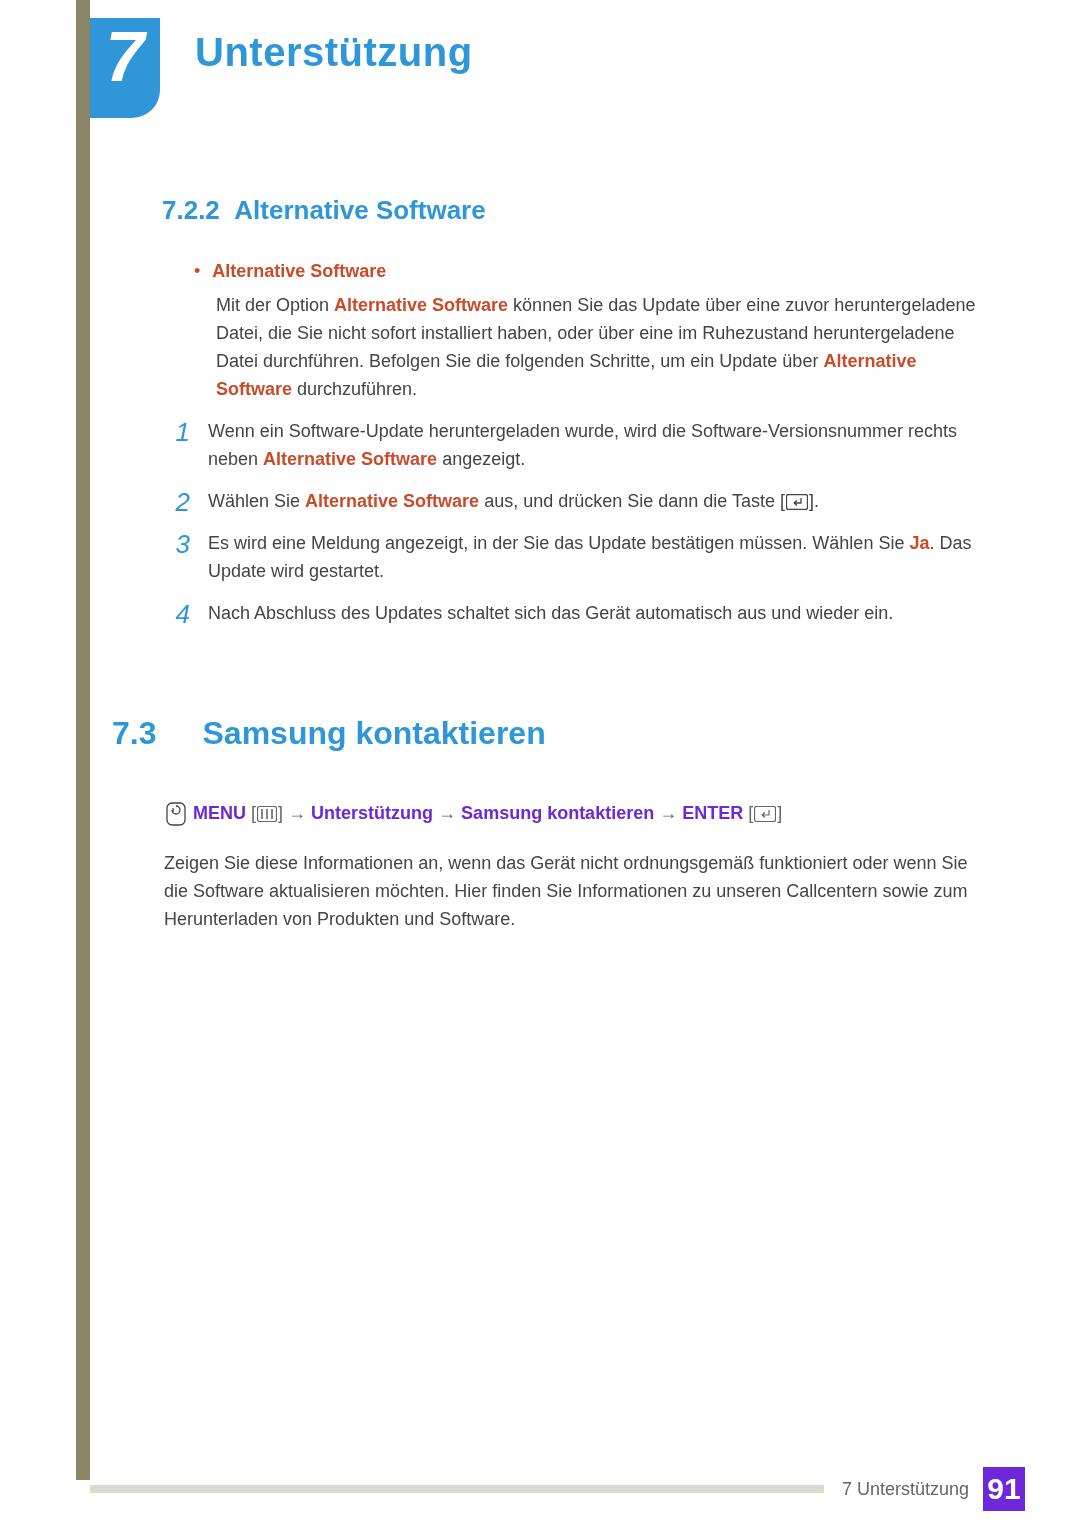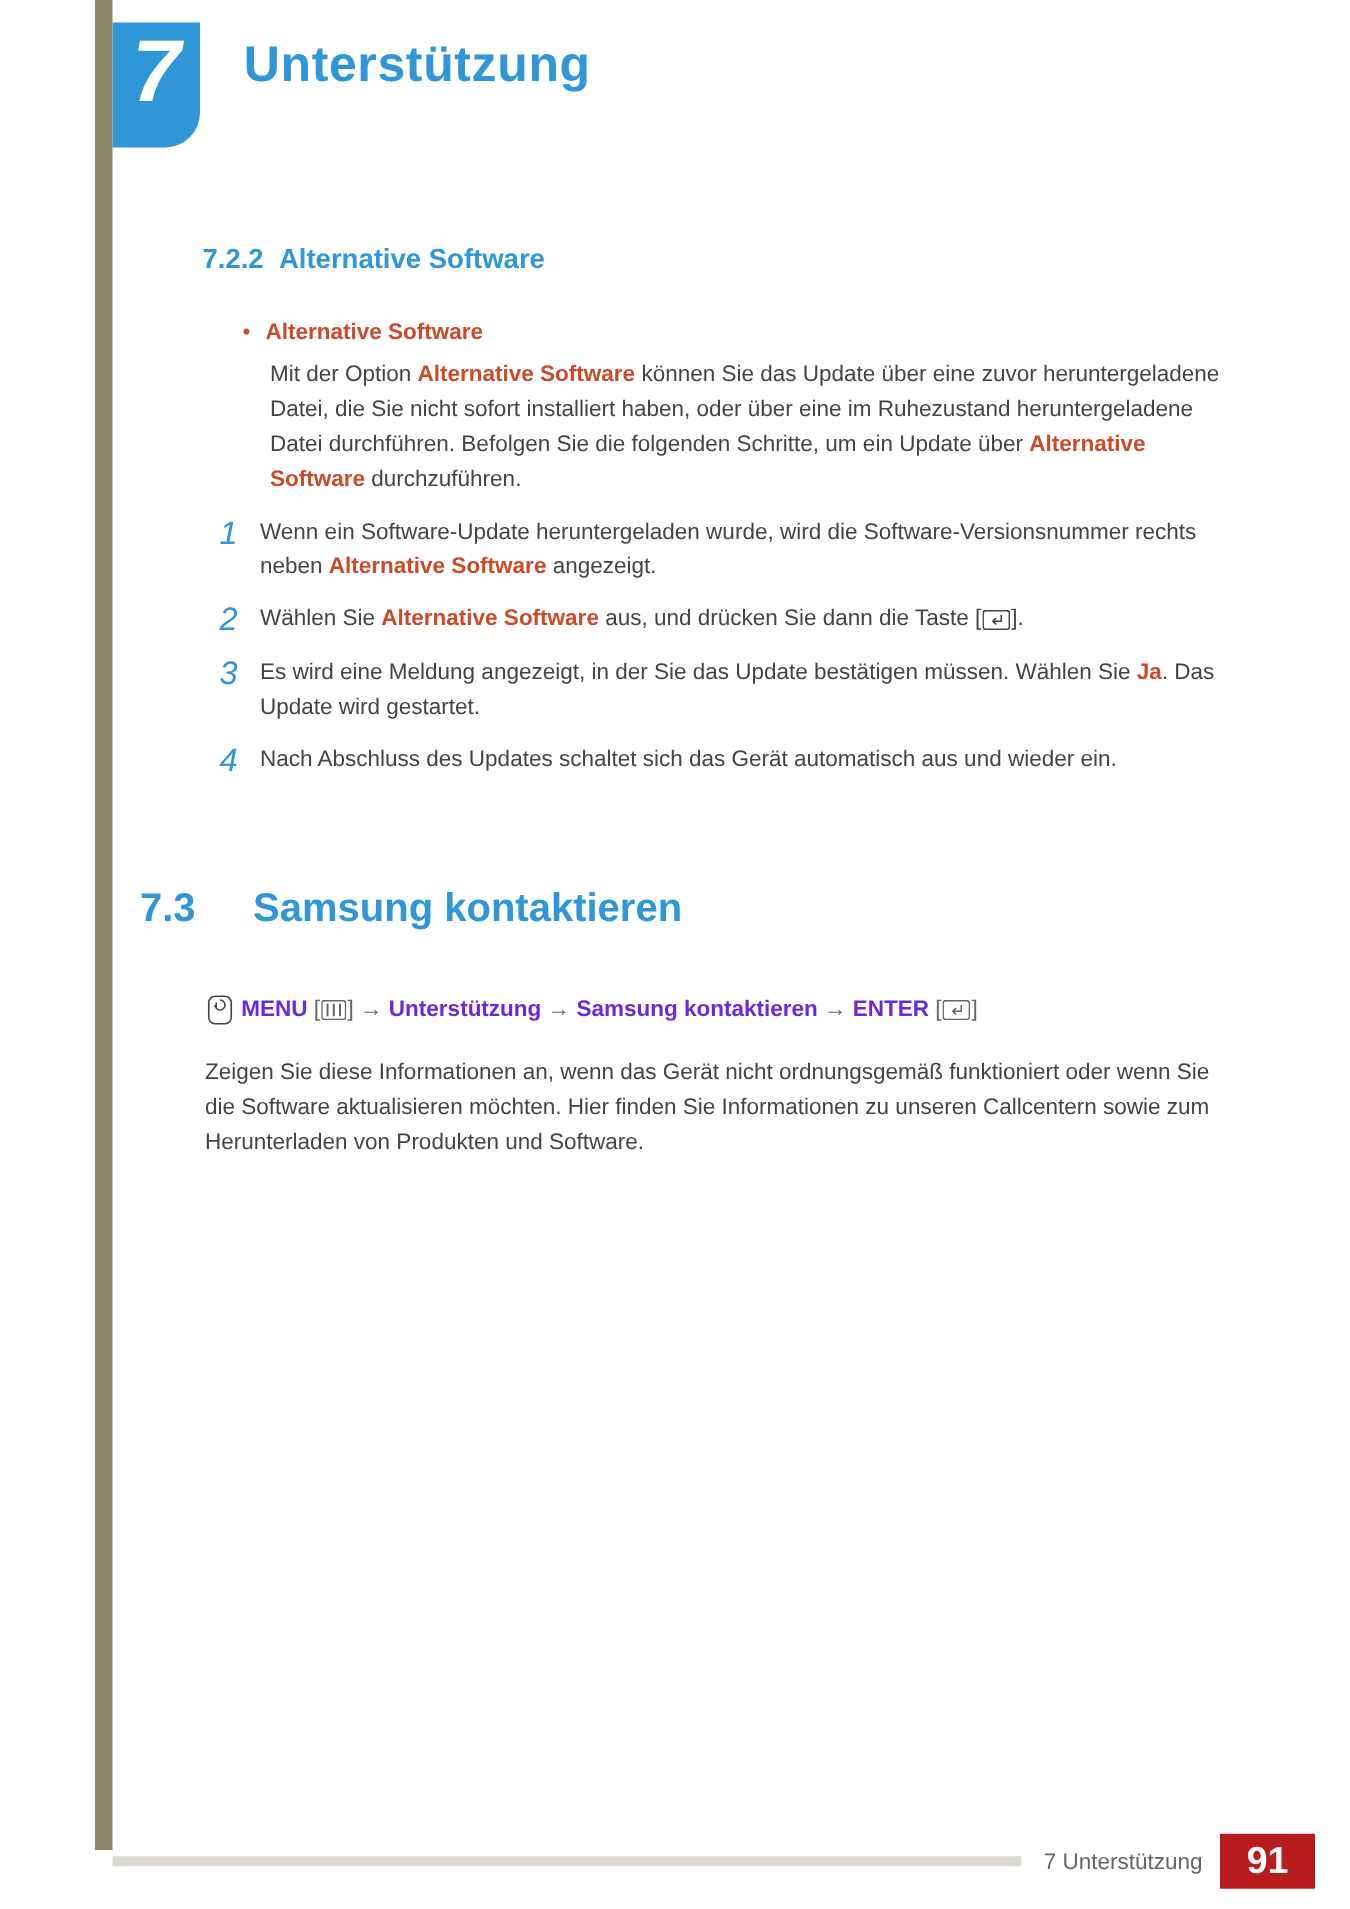--- a/index.html
+++ b/index.html
@@ -52,21 +52,21 @@
     position: absolute;
     left: 112px;
     top: 190px;
     width: 880px;
     color: #444;
     font-size: 18px;
     line-height: 1.55;
   }
   .section-sub {
     color: #2f97d8;
-    font-size: 22px;
+    font-size: 26px;
     font-weight: bold;
     margin-left: 50px;
     margin-bottom: 28px;
   }
   .bullet-row {
     margin-left: 82px;
     display: flex;
     align-items: baseline;
     gap: 12px;
   }
@@ -134,44 +134,44 @@
   .nav-path .o { color: #6d28d9; }
   .nav-path .g { color: #666; font-weight: normal; }
   .para2 {
     margin-left: 52px;
     margin-top: 22px;
   }
   .footer-bar {
     position: absolute;
     left: 90px;
     bottom: 16px;
-    right: 28px;
+    right: 55px;
     height: 44px;
     display: flex;
     align-items: stretch;
   }
   .footer-line {
     flex: 1;
     background: #dcdad0;
     height: 8px;
     align-self: center;
   }
   .footer-label {
     color: #666;
     font-size: 18px;
     align-self: center;
     padding: 0 14px 0 18px;
     white-space: nowrap;
   }
   .footer-page {
-    background: #b91c1c;
+    background: #6d28d9;
     color: #fff;
     font-size: 30px;
     font-weight: bold;
-    width: 76px;
+    width: 42px;
     display: flex;
     align-items: center;
     justify-content: center;
   }
 </style>
 </head>
 <body>
 
 <div class="sidebar-strip"></div>
 

